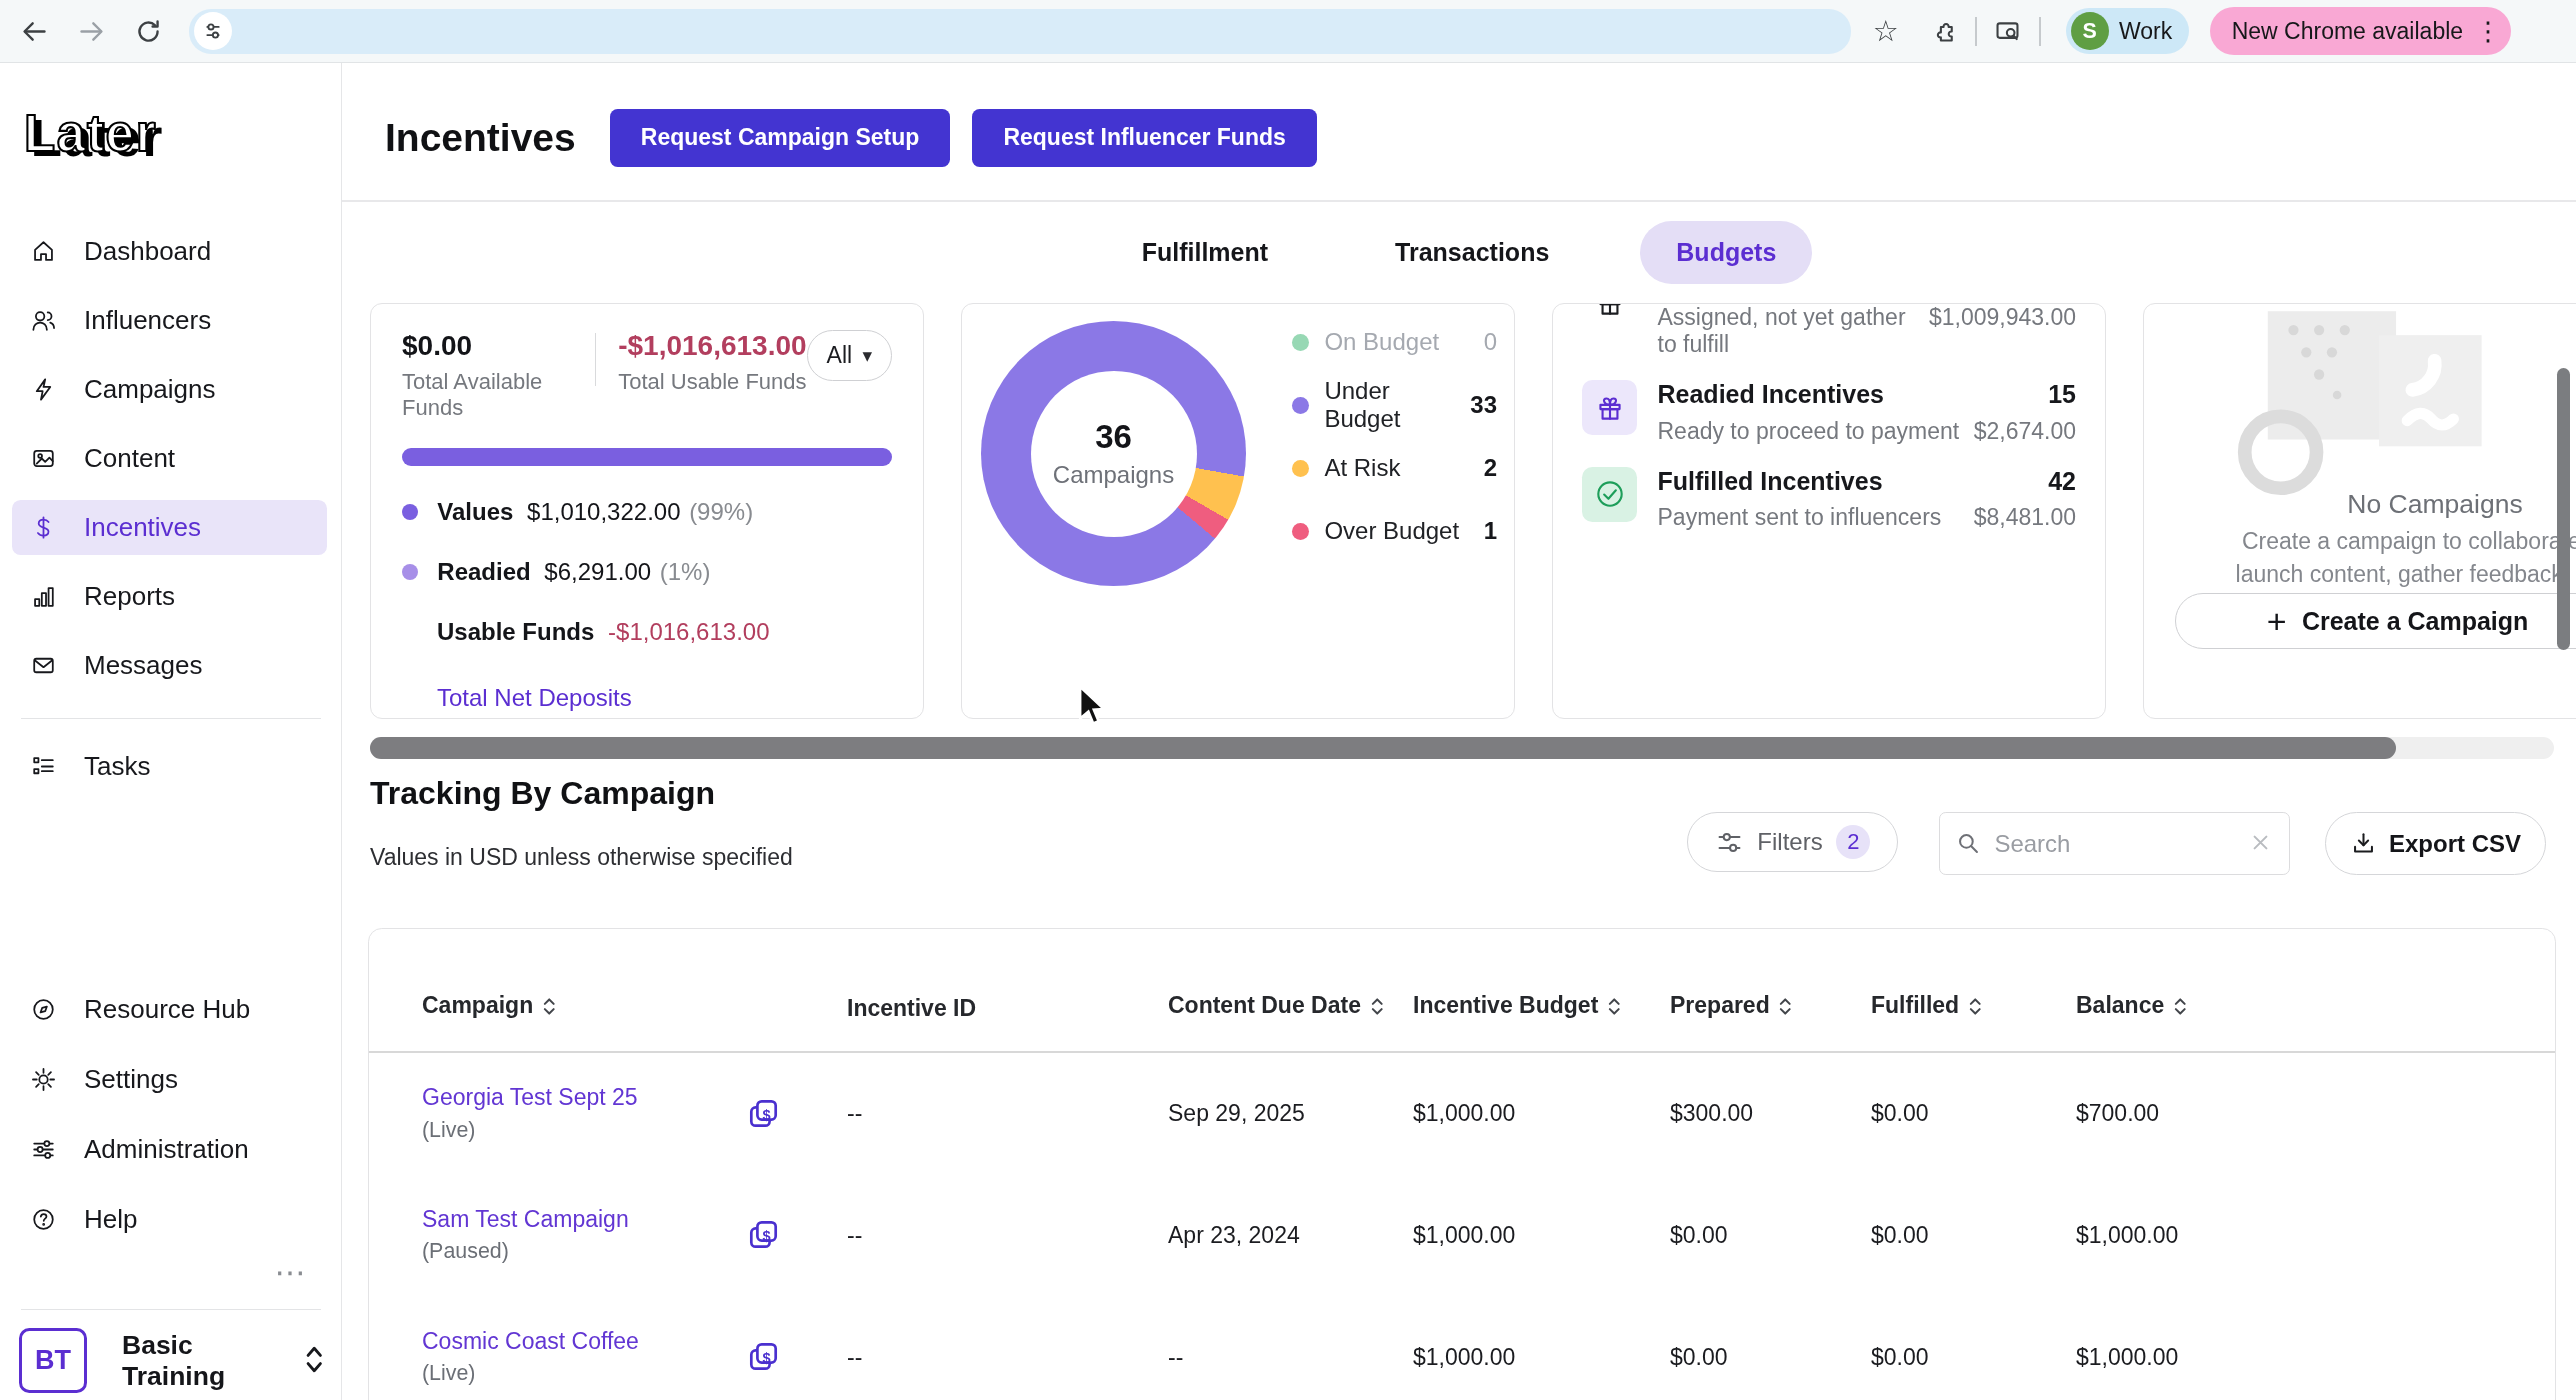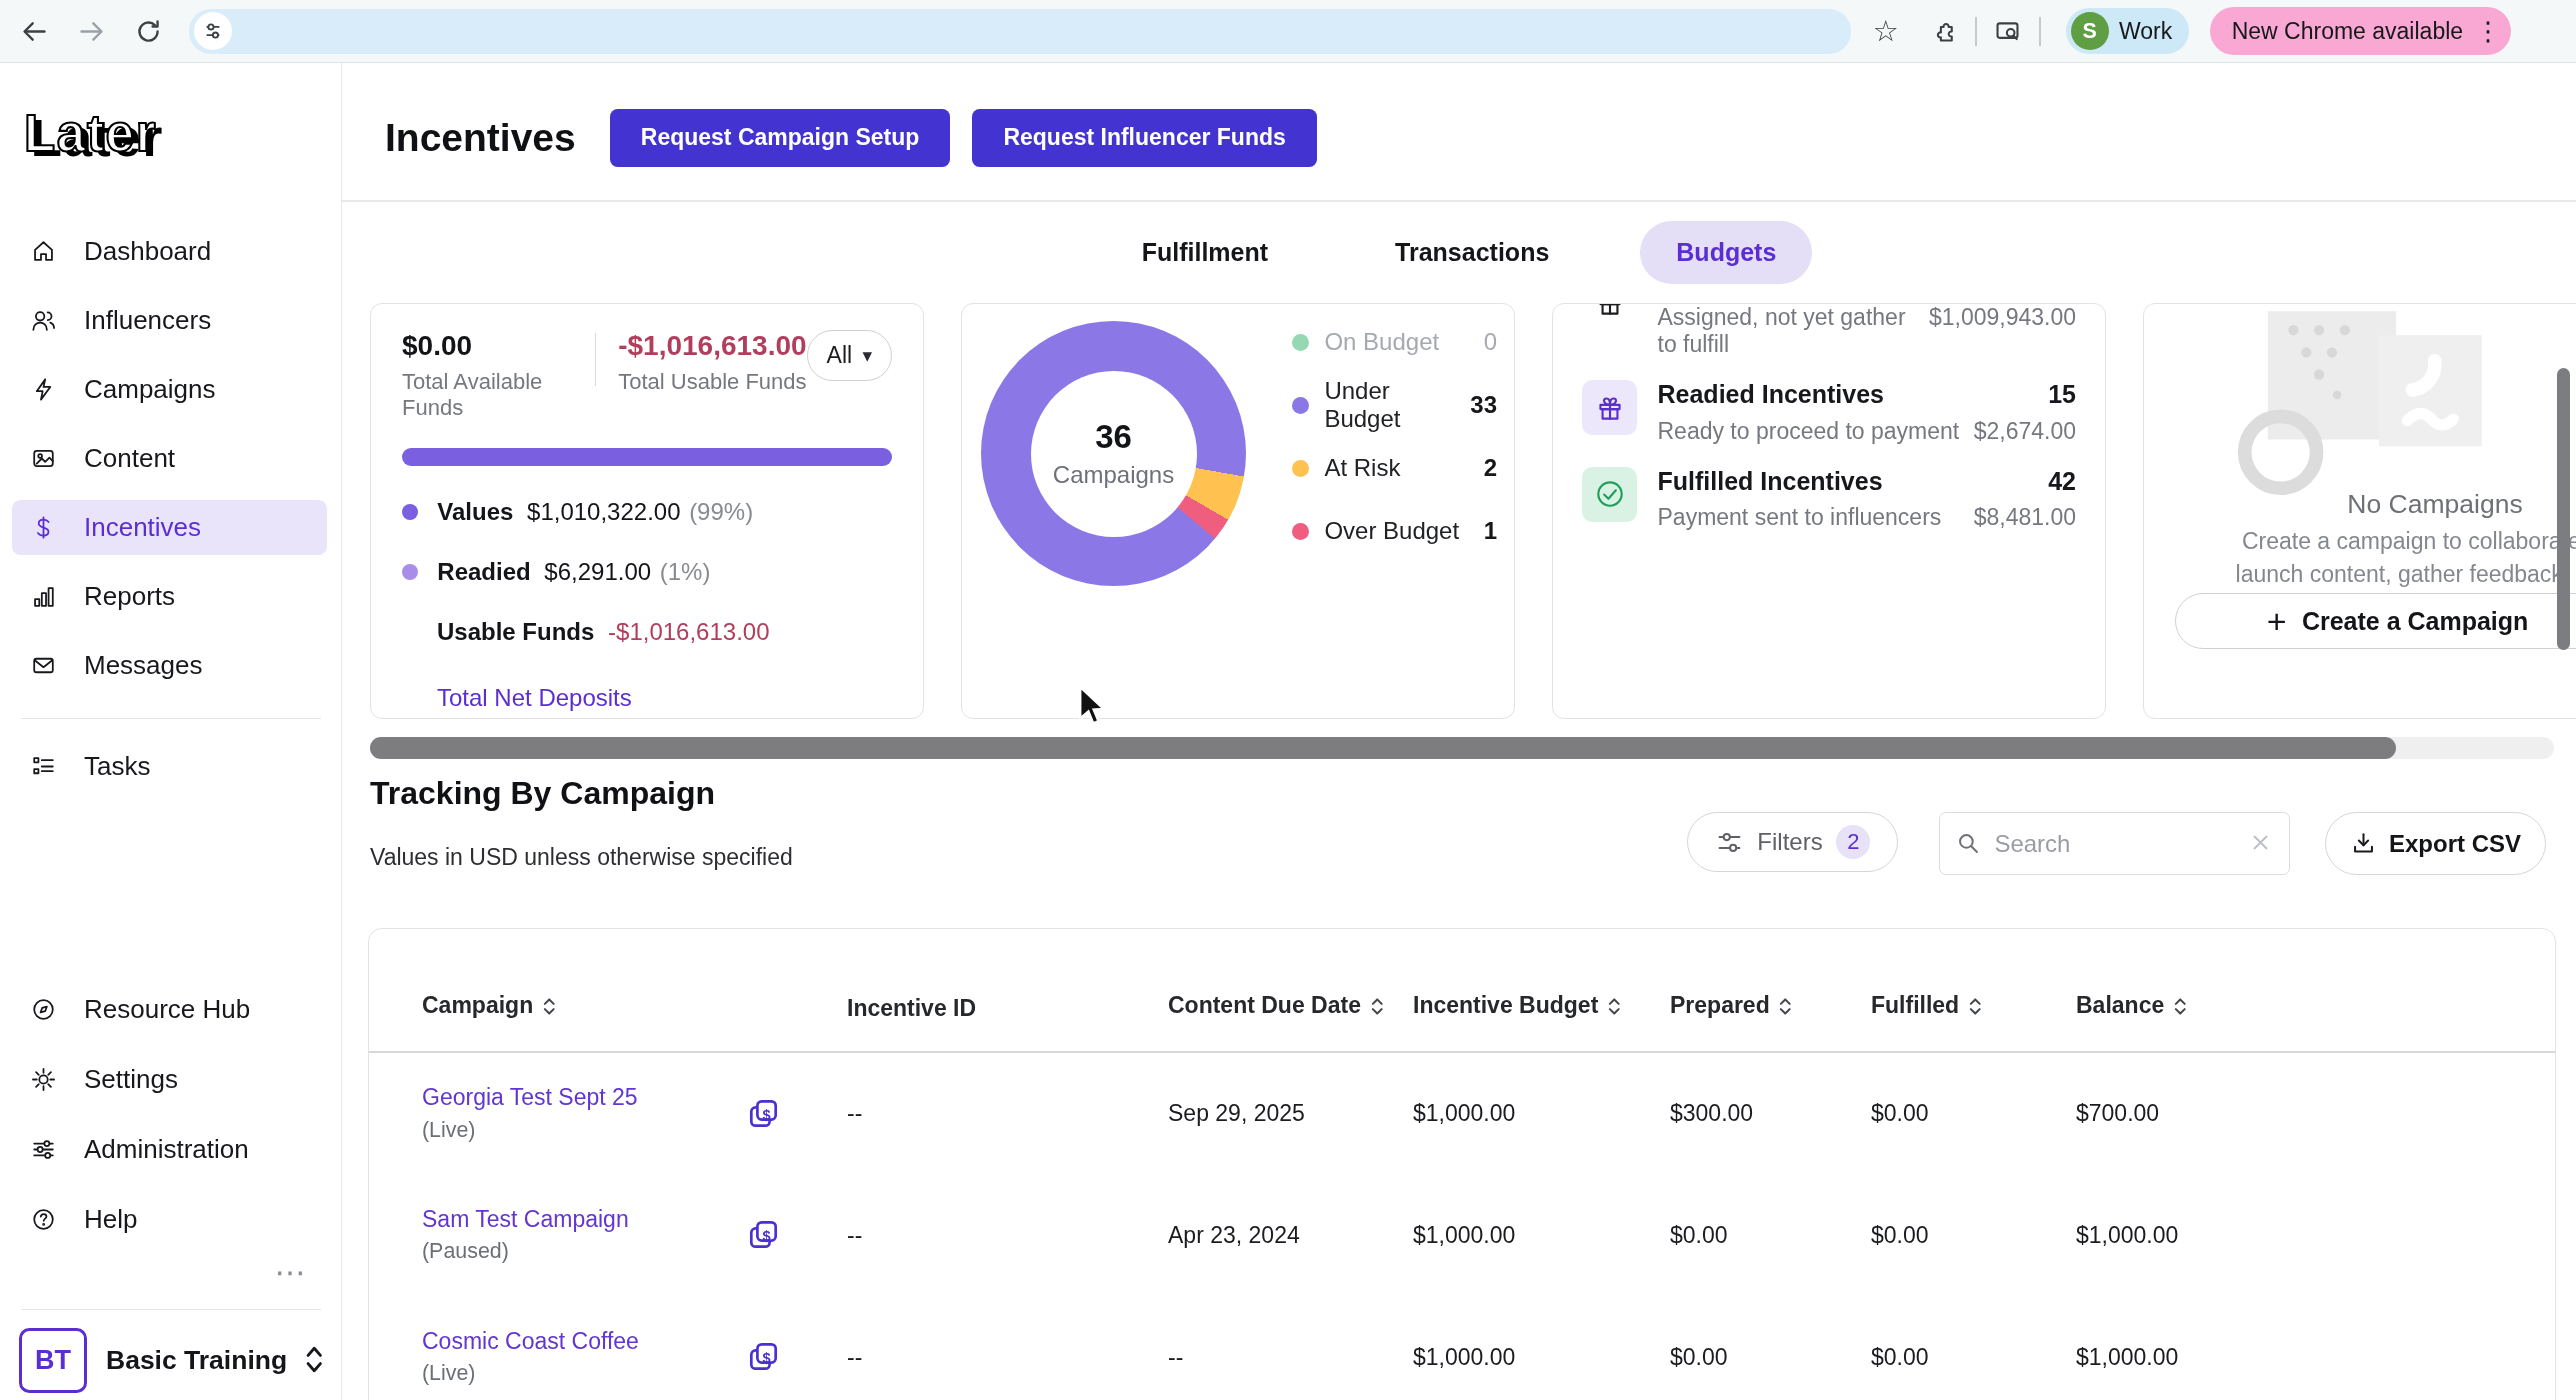--- a/index.html
+++ b/index.html
@@ -44,21 +44,21 @@
   .nav-item.active { color:#5b2ed1; }
   .nav-item.active svg { stroke:#5b2ed1; }
   .nav-item.active::before { content:""; position:absolute; left:12px; right:13.7px; top:6.8px; bottom:6.8px;
     background:#e9e4f9; border-radius:8.6px; z-index:-1;}
   .nav-item { z-index:1; }
   .side-divider { position:absolute; left:20.5px; right:20.5px; height:1.3px; background:#e3e4e6; }
   .tasks-item { position:absolute; top:669px; left:0; right:0;}
   .side-bottom { position:absolute; top:911px; left:0; right:0;}
   .side-bottom .nav-item { height:70px; }
   .side-dots { position:absolute; top:1191px; right:33px; font-size:31px; color:#8a8d92; letter-spacing:2.6px; cursor:pointer;}
-  .ws-row { position:absolute; top:1265px; left:19px; right:17px; display:flex; align-items:center; cursor:pointer;}
+  .ws-row { position:absolute; top:1265px; left:19px; right:17px; display:flex; align-items:center; cursor:pointer;gap:16px;}
   .ws-badge { width:68px; height:65px; border:3.4px solid #5b2ed1; border-radius:10.3px; color:#5b2ed1;
     font-size:27px; font-weight:600; display:flex; align-items:center; justify-content:center; background:#fff;}
   .ws-name { font-size:26.5px; font-weight:600; color:#15161a; margin-left:19px; flex:1;}
   .ws-row svg { width:20.5px; height:31px; stroke:#17181c; fill:none; stroke-width:2.8; stroke-linecap:round; stroke-linejoin:round;}
 
   
   .page-head { position:absolute; top:0; left:0; right:0; height:137px; display:flex; align-items:center; padding:12px 0 0 43px;}
   .page-title { font-size:39px; font-weight:bold; color:#101114; margin-right:34px;}
   .btn-primary { height:58px; background:#4334d1; border:none; border-radius:7.7px; color:#fff;
     font-size:23px; font-weight:bold; padding:0 31px; margin-right:22px; cursor:pointer; font-family:inherit;}

